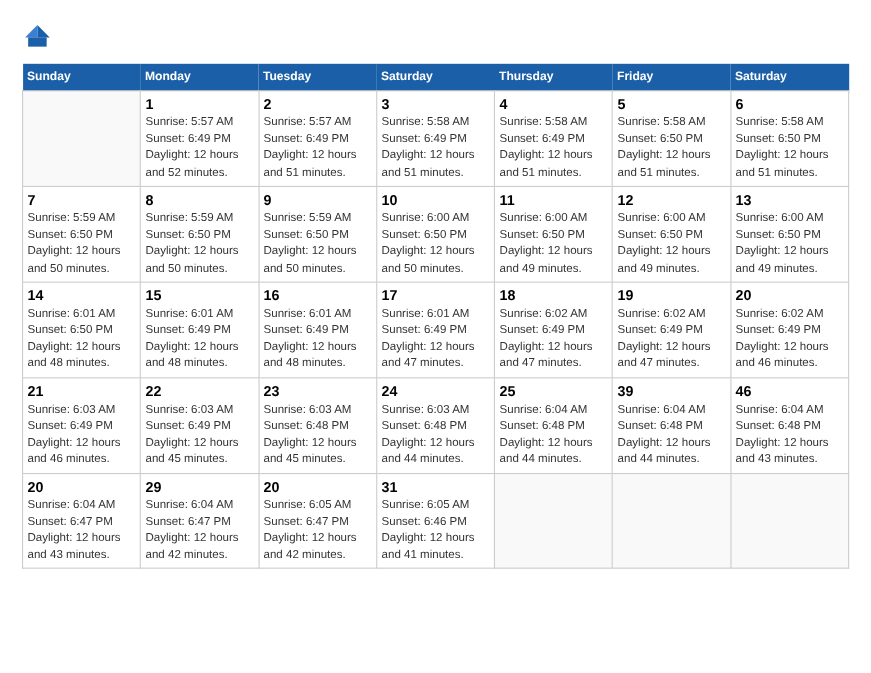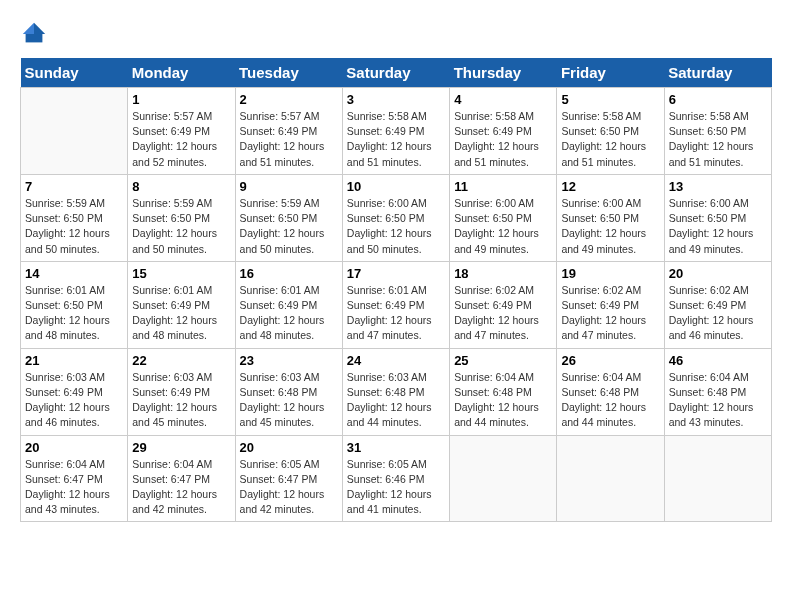--- a/index.html
+++ b/index.html
@@ -50,21 +50,21 @@
     table {
       width: 100%;
       border-collapse: collapse;
       font-size: 11px;
     }
     thead tr th {
       background-color: #1a5fa8;
       color: #fff;
       padding: 6px 4px;
       text-align: left;
-      font-size: 15px;
+      font-size: 11px;
       font-weight: bold;
     }
     tbody tr td {
       border: 1px solid #ccc;
       vertical-align: top;
       padding: 4px;
       min-height: 70px;
       width: 14.28%;
     }
     .day-number {
@@ -300,21 +300,21 @@
 and 44 minutes.</div>
         </td>
         <td>
           <div class="day-number">25</div>
           <div class="day-info" style="white-space: pre-line;">Sunrise: 6:04 AM
 Sunset: 6:48 PM
 Daylight: 12 hours
 and 44 minutes.</div>
         </td>
         <td>
-          <div class="day-number">26</div>
+          <div class="day-number">39</div>
           <div class="day-info" style="white-space: pre-line;">Sunrise: 6:04 AM
 Sunset: 6:48 PM
 Daylight: 12 hours
 and 44 minutes.</div>
         </td>
         <td>
           <div class="day-number">46</div>
           <div class="day-info" style="white-space: pre-line;">Sunrise: 6:04 AM
 Sunset: 6:48 PM
 Daylight: 12 hours

